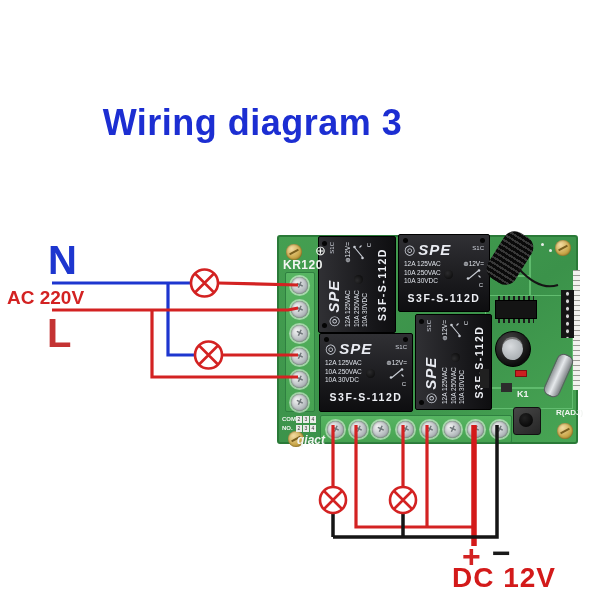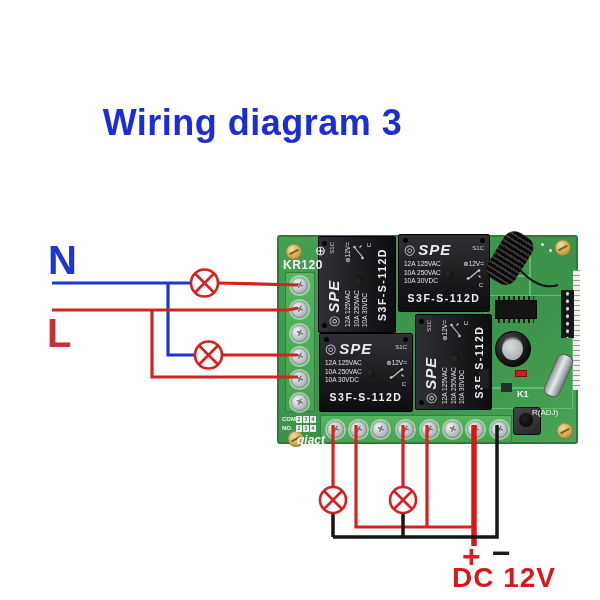--- a/index.html
+++ b/index.html
@@ -39,21 +39,21 @@
       background:radial-gradient(circle at 35% 35%,#f4f4f4,#b9bfc2 55%,#8f979b);
       box-shadow:0 0 0 2px rgba(235,245,235,0.55), inset 0 0 2px #555;}
   .screw::after{content:"+";position:absolute;left:0;top:0;width:17px;height:17px;
       line-height:16px;text-align:center;color:#6f767a;font-size:13px;font-weight:bold;
       transform:rotate(25deg);}
 
   .silk{position:absolute;color:#f2f5f2;z-index:5;}
   .silk-kr{left:4px;top:21px;font-size:12px;font-weight:bold;letter-spacing:0.5px;}
   .silk-gnd{left:36px;top:6px;font-size:13px;}
   .silk-k1{left:238px;top:152px;font-size:9px;font-weight:bold;}
-  .silk-radj{left:253px;top:171px;font-size:8px;font-weight:normal;}
+  .silk-radj{left:277px;top:171px;font-size:8px;font-weight:bold;}
   .silk-brand{left:18px;top:196px;font-size:12px;font-weight:bold;font-style:italic;}
 
   .comno{position:absolute;left:3px;top:178px;z-index:5;}
   .cn-row{display:flex;align-items:center;height:8px;margin-bottom:1px;}
   .cn-lbl{color:#f2f5f2;font-size:6px;font-weight:bold;width:14px;}
   .cn-box{display:inline-block;width:6px;height:7px;margin-right:1px;background:#e8ece8;
       color:#333;font-size:5px;line-height:7px;text-align:center;}
 
   
   .relay{position:absolute;z-index:3;}
@@ -114,20 +114,21 @@
   .wdot{position:absolute;width:3px;height:3px;border-radius:50%;background:#e9ede9;z-index:4;}
 </style>
 </head>
 <body>
 
 <div class="stage">
 
   <div class="title">Wiring diagram 3</div>
 
   <div class="lbl lbl-n">N</div>
+  <div class="lbl lbl-ac">AC 220V</div>
   <div class="lbl lbl-l">L</div>
 
   <div class="lbl lbl-plus">+</div>
   <div class="lbl lbl-minus">−</div>
   <div class="lbl lbl-dc">DC 12V</div>
 
   <div class="pcb">
     <div class="trace-rect" style="left:206px;top:58px;width:86px;height:112px;"></div>
     <div class="trace" style="left:188px;top:38px;width:64px;height:2px;"></div>
     <div class="trace" style="left:250px;top:12px;width:2px;height:46px;"></div>

